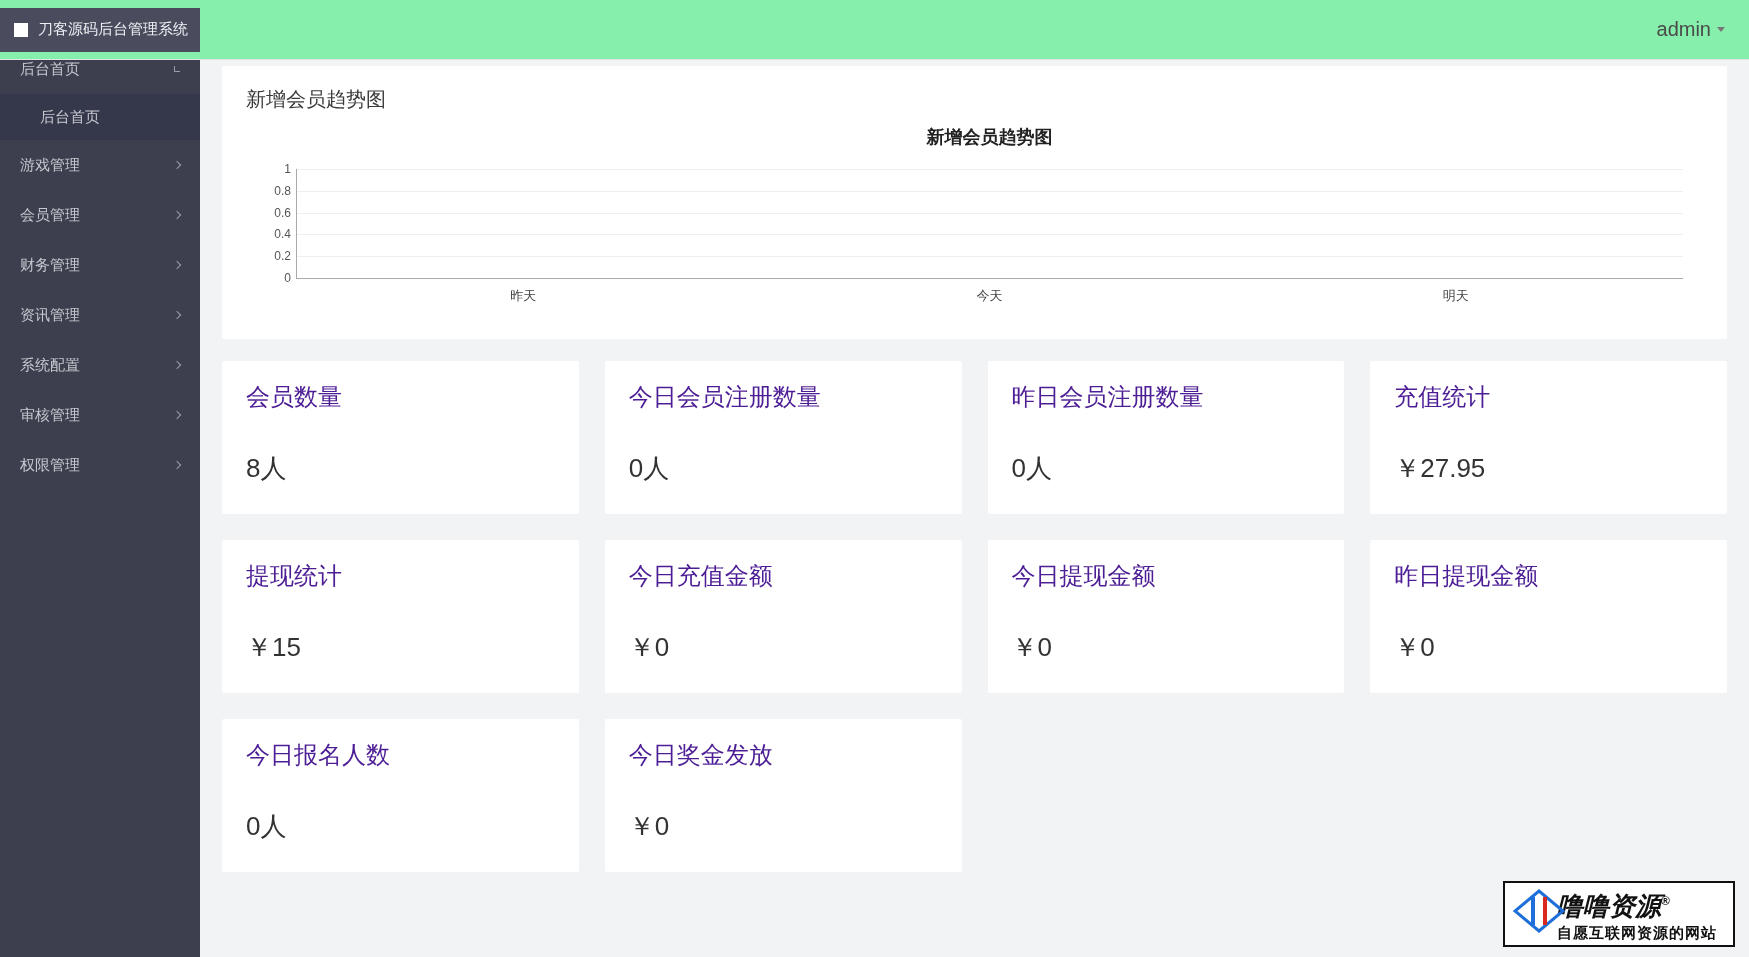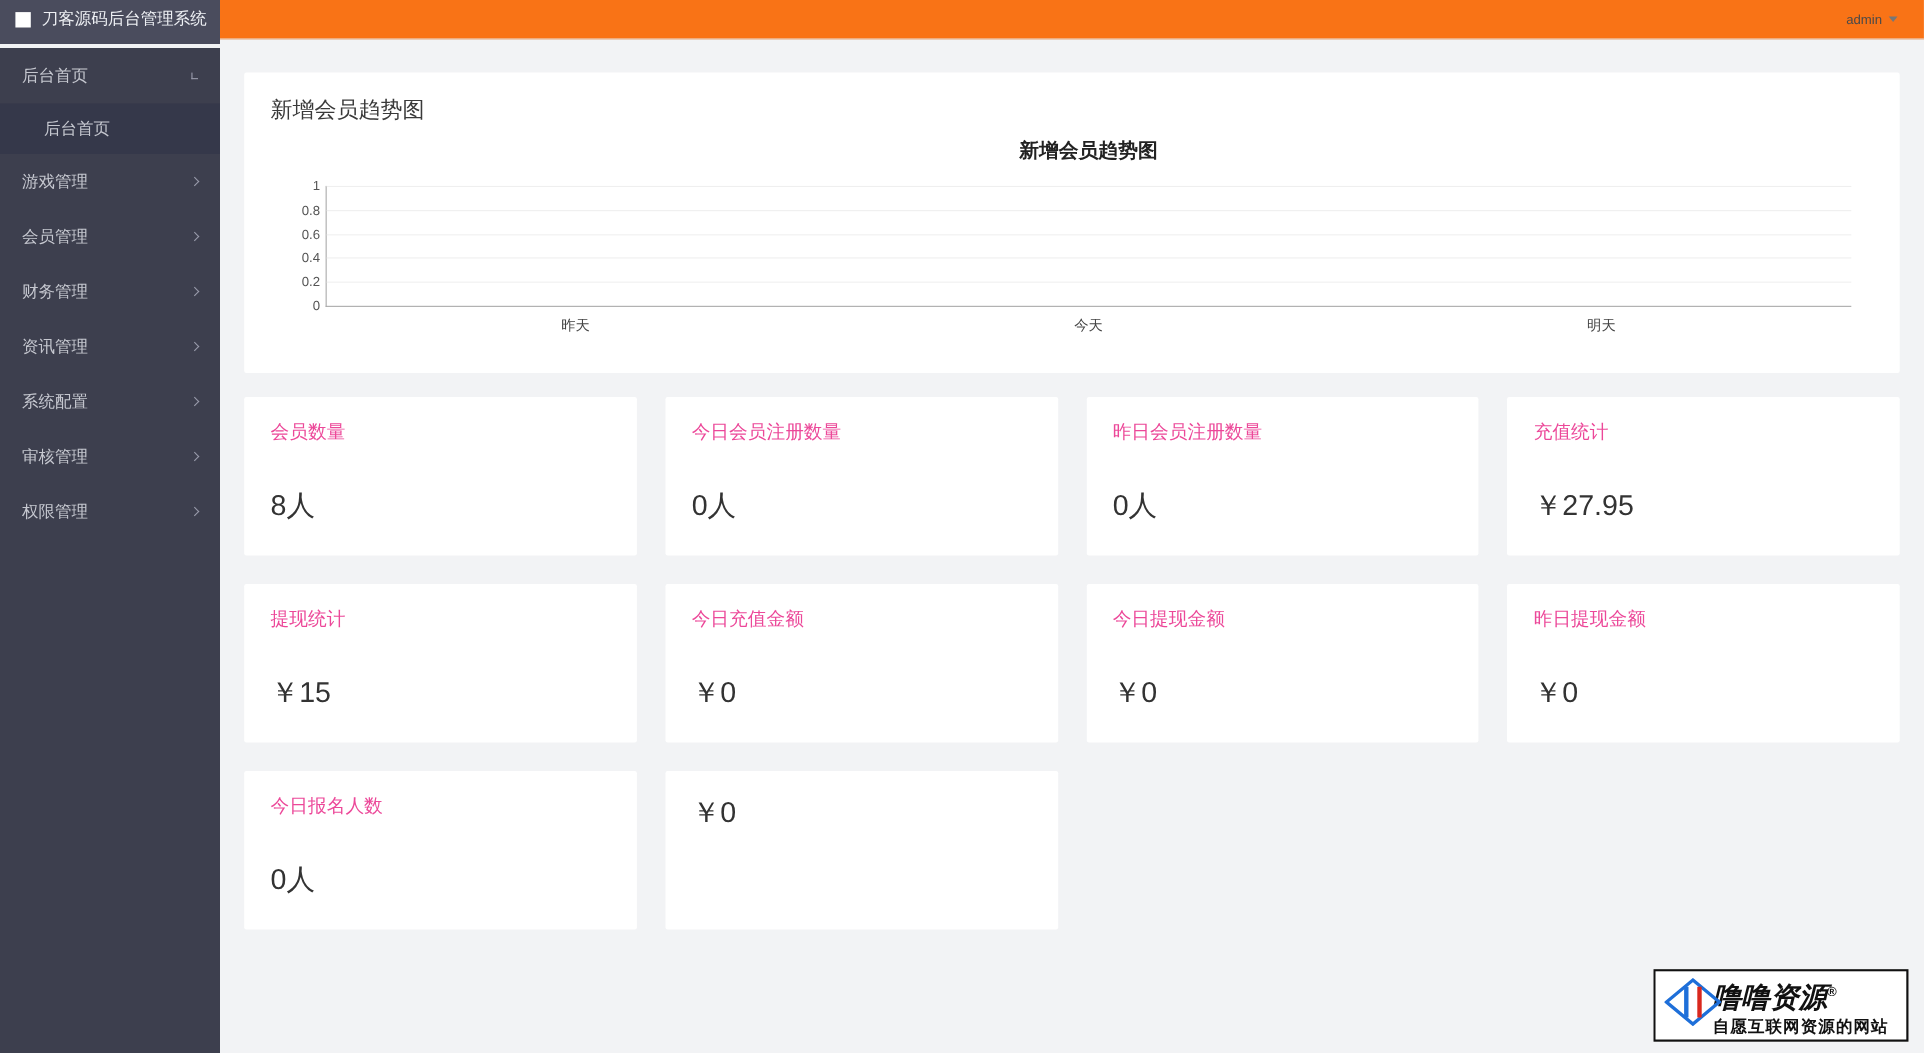--- a/index.html
+++ b/index.html
@@ -7,22 +7,22 @@
   font-family: "Microsoft YaHei", "PingFang SC", Arial, sans-serif;
   background: #f2f3f5;
   color: #333;
   width: 1749px;
   height: 957px;
   overflow: hidden;
 }
 .topbar {
   position: fixed;
   top: 0; left: 0; right: 0;
-  height: 36px;
-  background: #f97316;
+  height: 60px;
+  background: #86efac;
   display: flex;
   align-items: center;
   z-index: 10;
   border-bottom: 1px solid #e5e5e5;
 }
 .brand {
   width: 200px;
   height: 44px;
   background: #4a4c5d;
   color: #eef0f4;
@@ -37,21 +37,21 @@
   background: #fff;
   display: inline-block;
 }
 .topbar-spacer { flex: 1; }
 .user-menu {
   padding-right: 24px;
   display: flex;
   align-items: center;
   gap: 6px;
   color: #4a4a4a;
-  font-size: 12px;
+  font-size: 20px;
   cursor: pointer;
 }
 .caret-down {
   width: 0; height: 0;
   border-left: 4px solid transparent;
   border-right: 4px solid transparent;
   border-top: 5px solid #777;
 }
 .sidebar {
   position: fixed;
@@ -151,22 +151,22 @@
   display: grid;
   grid-template-columns: repeat(4, 1fr);
   gap: 26px;
 }
 .stat-card {
   background: #fff;
   border-radius: 2px;
   padding: 20px 24px 28px;
 }
 .stat-label {
-  font-size: 17px;
-  color: #ec4899;
+  font-size: 24px;
+  color: #4c1d95;
   margin-bottom: 38px;
 }
 .stat-value {
   font-size: 26px;
   color: #333;
 }
 .watermark {
   position: fixed;
   right: 14px;
   bottom: 10px;
@@ -307,20 +307,21 @@
       </div>
       <div class="stat-card">
         <div class="stat-label">昨日提现金额</div>
         <div class="stat-value">￥0</div>
       </div>
       <div class="stat-card">
         <div class="stat-label">今日报名人数</div>
         <div class="stat-value">0人</div>
       </div>
       <div class="stat-card">
+        <div class="stat-label">今日奖金发放</div>
         <div class="stat-value">￥0</div>
       </div>
     </div>
 </div>
 
 <div class="watermark">
   <svg width="52" height="44" viewBox="0 0 52 44">
     <polygon points="26,2 50,22 26,42 2,22" fill="none" stroke="#1e6fd9" stroke-width="3"></polygon>
     <line x1="20" y1="8" x2="20" y2="36" stroke="#1e6fd9" stroke-width="4"></line>
     <line x1="32" y1="8" x2="32" y2="36" stroke="#d9281e" stroke-width="4"></line>

